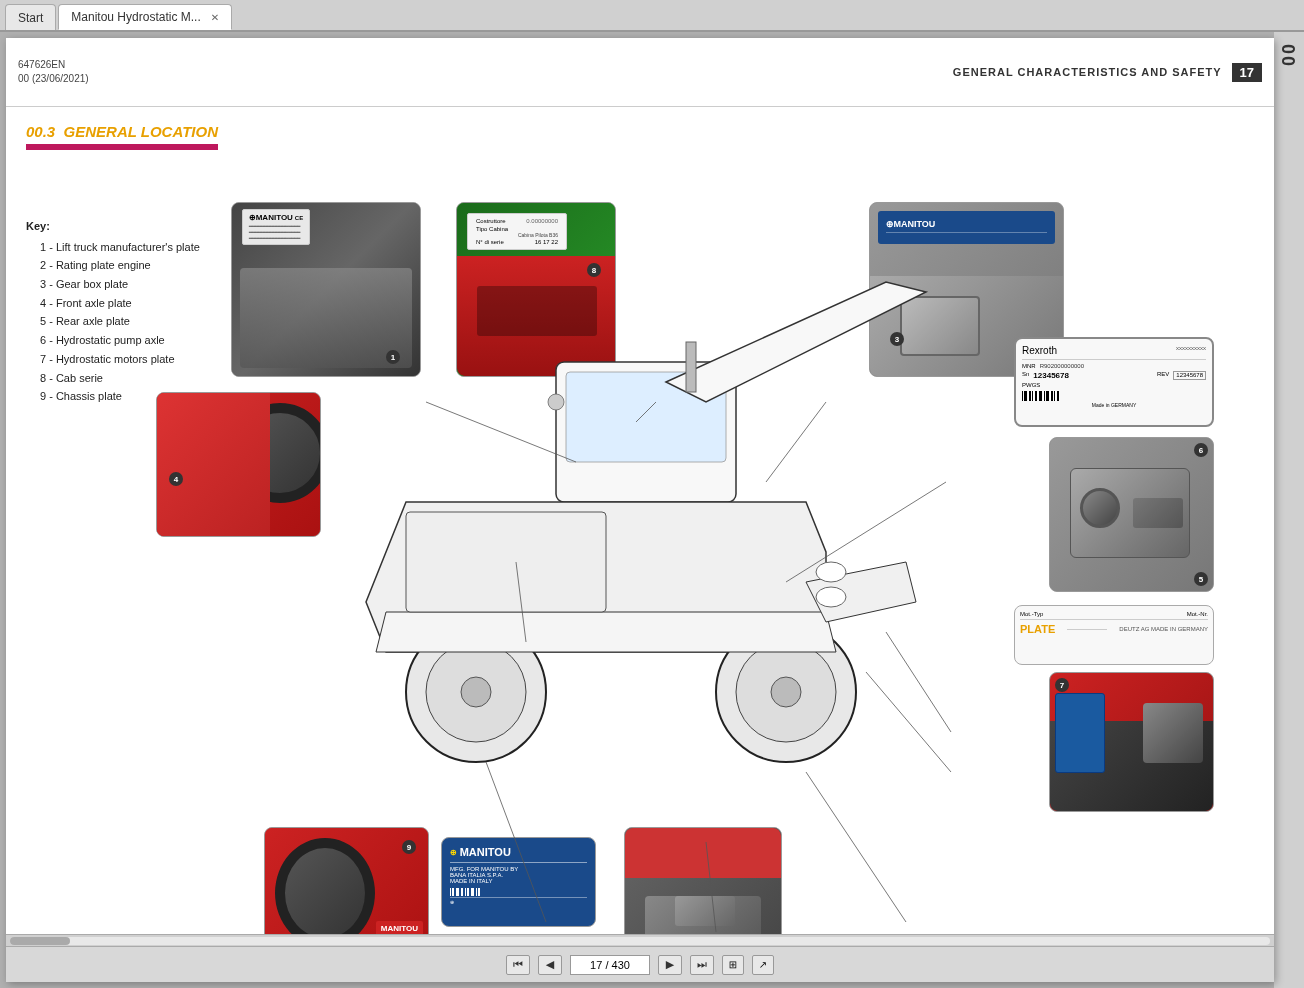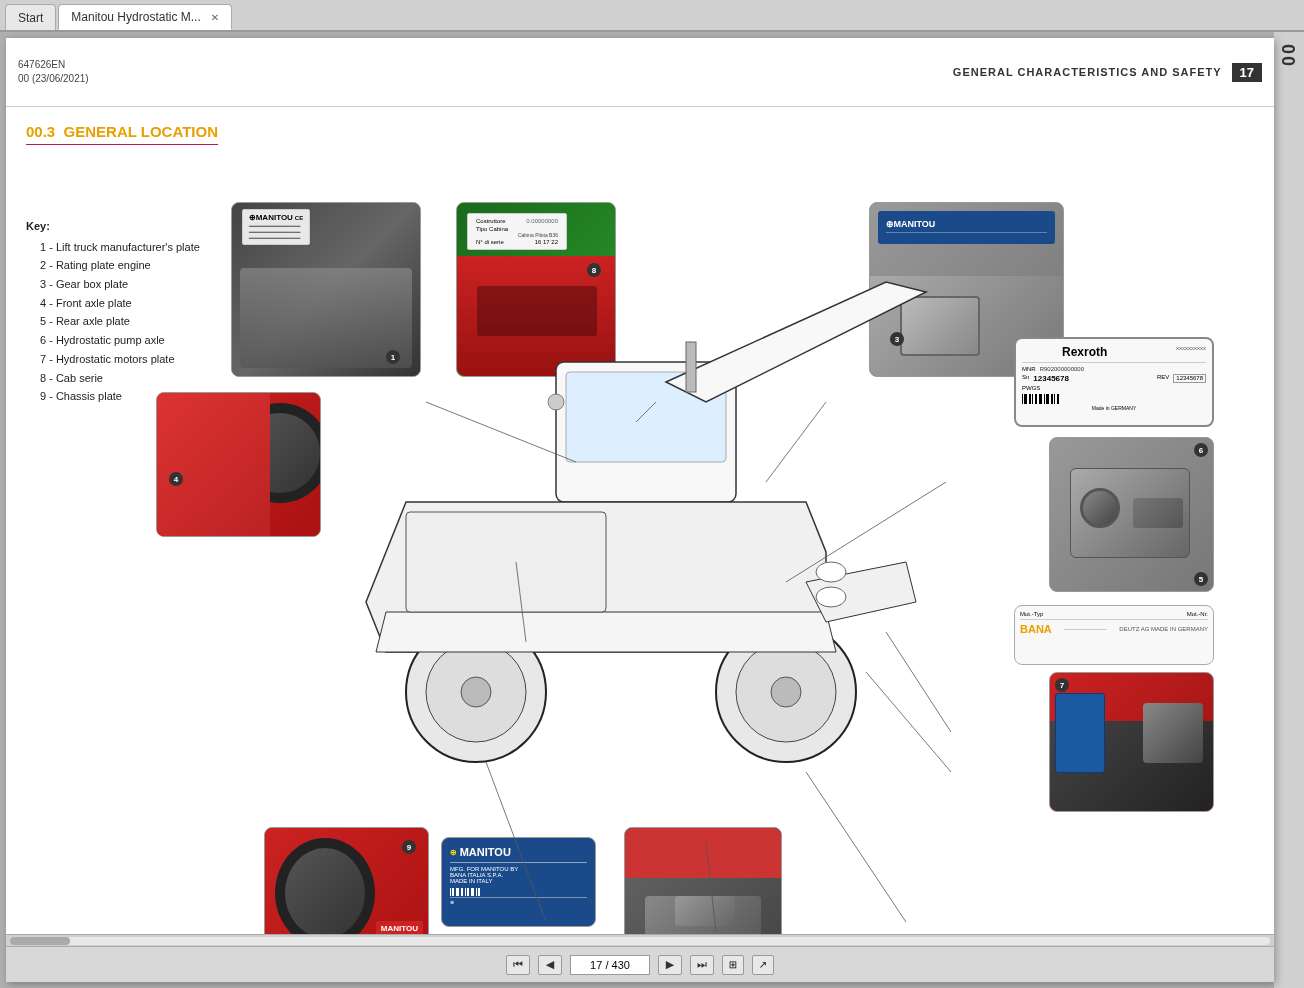--- a/index.html
+++ b/index.html
@@ -58,22 +58,22 @@
       font-size: 13px; font-weight: bold; margin-left: 10px;
     }
 
     
     .content {
       padding: 16px 20px; height: calc(100% - 40px); position: relative; overflow: hidden;
     }
 
     
     .section-title {
-      color: #e8a000; font-size: 16px; font-weight: bold; 
-      border-bottom: 1px solid #be185d; padding-bottom: 4px; margin-bottom: 10px;
+      color: #e8a000; font-size: 16px; font-weight: bold; font-style: italic;
+      border-bottom: 6px solid #be185d; padding-bottom: 4px; margin-bottom: 10px;
       display: inline-block;
     }
     .subsection-title {
       font-size: 13px; font-weight: bold; color: #222; margin-bottom: 12px;
     }
 
     
     .key-section { font-size: 11px; color: #222; line-height: 1.7; }
     .key-section .key-label { font-weight: bold; margin-bottom: 2px; }
     .key-item { padding-left: 14px; }
@@ -236,21 +236,21 @@
           <div style="position:absolute;right:-10px;top:10px;width:100px;height:100px;border-radius:50%;background:linear-gradient(135deg,#555,#333);border:10px solid #222;"></div>
 
           <div style="position:absolute;left:0;top:0;right:50px;bottom:0;background:linear-gradient(135deg,#dd3333,#bb2222);"></div>
           <div class="num-circle" style="left:12px;bottom:50px;">4</div>
         </div>
       </div>
 
       <div class="photo-box" style="right:60px;top:230px;width:200px;height:90px;background:#f8f8f8;border:2px solid #888;">
         <div style="padding:6px;font-size:7px;">
           <div style="display:flex;justify-content:space-between;border-bottom:1px solid #ccc;padding-bottom:3px;margin-bottom:3px;">
-            <span style="font-weight:bold;font-size:12px;margin-left:40px;">Rexroth</span>
+            <span style="font-weight:normal;font-size:10px;">Rexroth</span>
             <span style="font-size:6px;color:#555;">xxxxxxxxxx</span>
           </div>
           <div style="display:flex;gap:4px;margin-bottom:2px;">
             <span style="font-size:6px;">MNR</span>
             <span style="font-size:6px;color:#333;">R902000000000</span>
           </div>
           <div style="display:flex;gap:4px;margin-bottom:2px;">
             <span style="font-size:6px;">Sn</span>
             <span style="font-size:8px;font-weight:bold;">12345678</span>
             <span style="font-size:6px;margin-left:auto;">REV</span>
@@ -296,21 +296,21 @@
         </div>
       </div>
 
       <div class="photo-box" style="right:60px;top:498px;width:200px;height:60px;background:#f8f8f8;border:1px solid #aaa;">
         <div style="padding:5px;font-size:7px;">
           <div style="display:flex;justify-content:space-between;border-bottom:1px solid #ccc;margin-bottom:3px;padding-bottom:2px;">
             <span style="font-size:6px;">Mot.-Typ</span>
             <span style="font-size:6px;">Mot.-Nr.</span>
           </div>
           <div style="display:flex;align-items:center;gap:8px;">
-            <div style="font-size:11px;font-weight:bold;color:#e8a000;">BANA</div>
+            <div style="font-size:11px;font-weight:bold;color:#e8a000;">PLATE</div>
             <div style="flex:1;border-top:1px solid #ccc;margin:0 4px;"></div>
             <div style="font-size:6px;color:#555;">DEUTZ AG    MADE IN GERMANY</div>
           </div>
         </div>
       </div>
 
       <div class="photo-box" style="right:60px;top:565px;width:165px;height:140px;background:#888;">
         <div class="photo-content" style="background:linear-gradient(135deg,#cc2222,#991111);">
           <div style="position:absolute;top:5px;left:5px;" class="num-circle">7</div>
           <div style="position:absolute;bottom:5px;right:5px;" class="num-circle">2</div>

